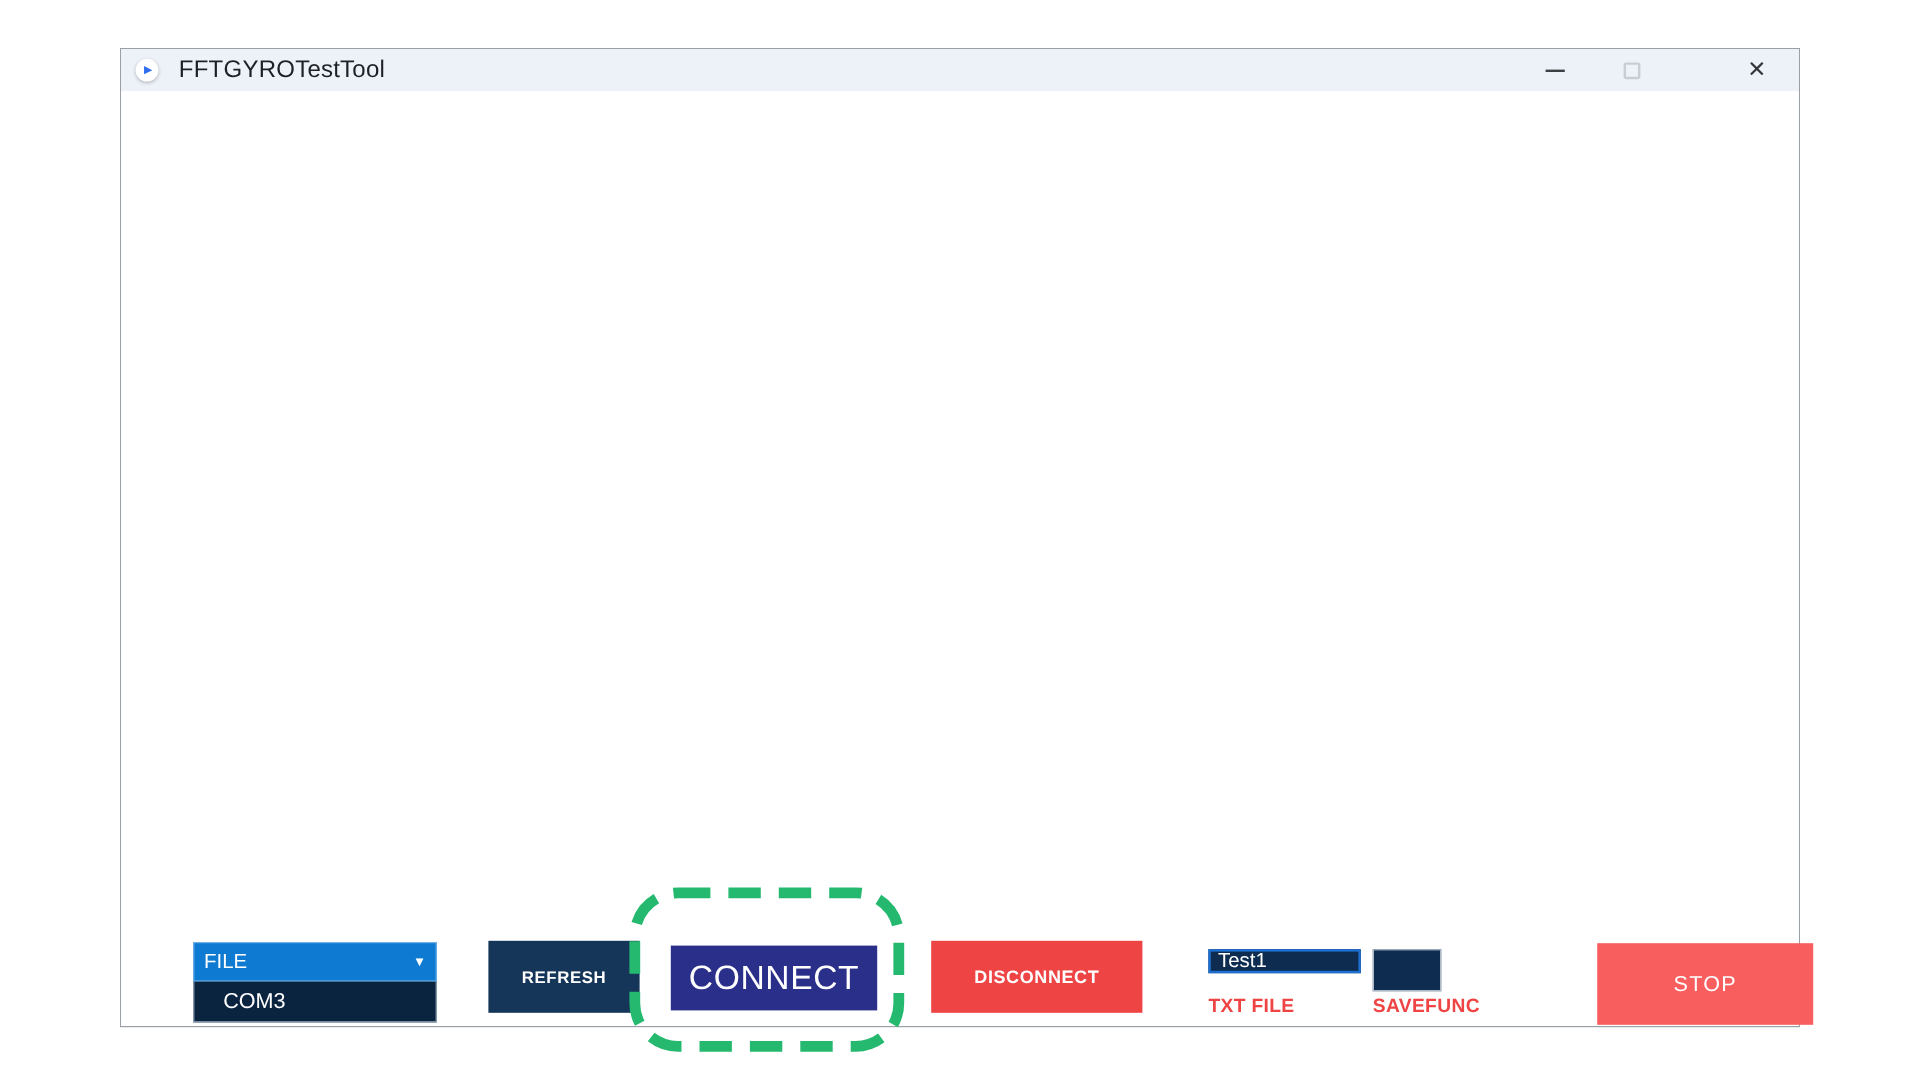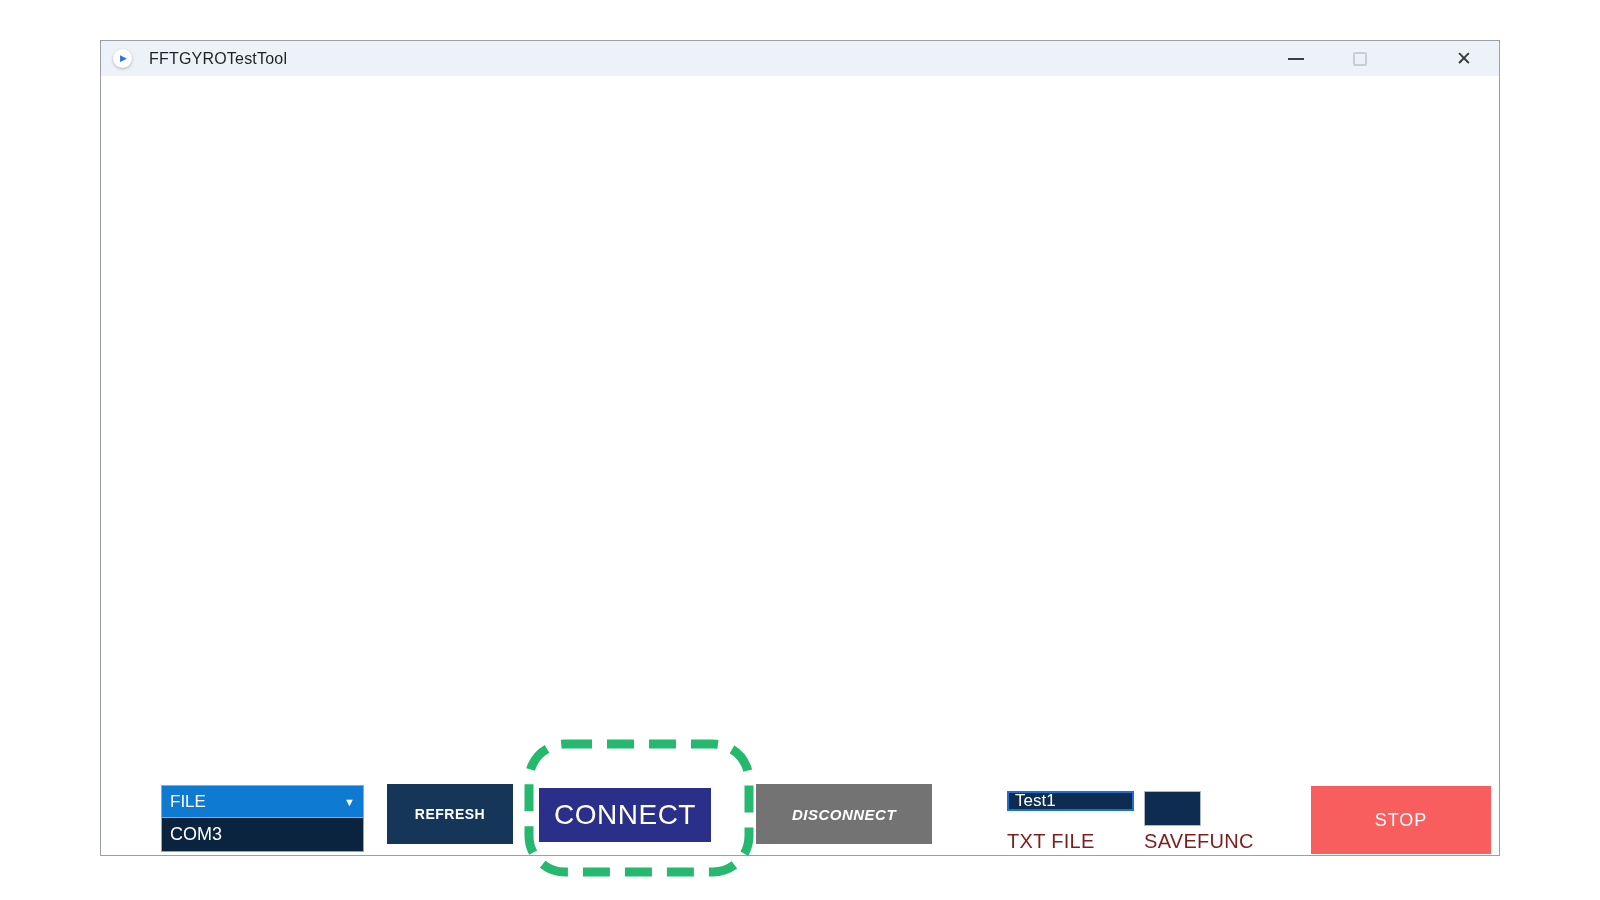--- a/index.html
+++ b/index.html
@@ -41,21 +41,21 @@
     flex: 0 0 auto;
   }
   .app-icon .play-glyph {
     font-size: 9px;
     line-height: 1;
     color: #2f6df0;
     transform: translateX(1px);
   }
   .window-title {
     margin-left: 17px;
-    font-size: 16px;
+    font-size: 20px;
     color: #1d2125;
     letter-spacing: .2px;
     white-space: nowrap;
   }
   .win-btn {
     position: absolute;
     top: 0;
     height: 35px;
     display: flex; align-items: center; justify-content: center;
     cursor: default;
@@ -105,45 +105,46 @@
     font-size: 11px;
     color: #ffffff;
   }
   .ports-option {
     width: 203px; height: 34px;
     background: #0a2440;
     border: 1px solid #96a5b8;
     border-top: none;
     color: #ffffff;
     display: flex; align-items: center;
-    padding: 0 8px;
+    padding: 0 24px;
     font-size: 18px;
   }
 
   .btn {
     position: absolute;
     display: flex; align-items: center; justify-content: center;
     color: #ffffff;
     border: none;
     cursor: default;
+    margin-left: 20px;
   }
   .btn-refresh {
     left: 286px; top: 743px; width: 126px; height: 60px;
     background: #153659;
     font-size: 14px; font-weight: bold; letter-spacing: .5px;
   }
   .btn-connect {
     left: 438px; top: 747px; width: 172px; height: 54px;
     background: #2a2f8a;
     font-size: 28px; letter-spacing: .5px;
   }
   .btn-disconnect {
     left: 655px; top: 743px; width: 176px; height: 60px;
-    background: #737373;
-    font-size: 15px; font-weight: bold; letter-spacing: .5px; font-style: italic;
+    background: #ef4444;
+    font-size: 15px; font-weight: bold; letter-spacing: .5px;
   }
   .btn-stop {
     left: 1210px; top: 745px; width: 180px; height: 68px;
     background: #f95e5e;
     font-size: 18px; letter-spacing: 1px;
   }
 
   .connect-highlight {
     position: absolute;
     left: 422px; top: 697px;
@@ -166,23 +167,23 @@
   .savefunc-box {
     position: absolute;
     left: 1043px; top: 750px;
     width: 57px; height: 35px;
     background: #0d2c50;
     border: 1px solid #aeb8c6;
     cursor: default;
   }
   .field-label {
     position: absolute;
-    color: #7f1d1d;
-    font-size: 20px;
-    font-weight: normal;
+    color: #ef4444;
+    font-size: 16px;
+    font-weight: bold;
     letter-spacing: .3px;
     white-space: nowrap;
   }
   .label-txtfile  { left: 906px;  top: 789px; }
   .label-savefunc { left: 1043px; top: 789px; }
 </style>
 </head>
 <body>
 
 <div class="stage">

